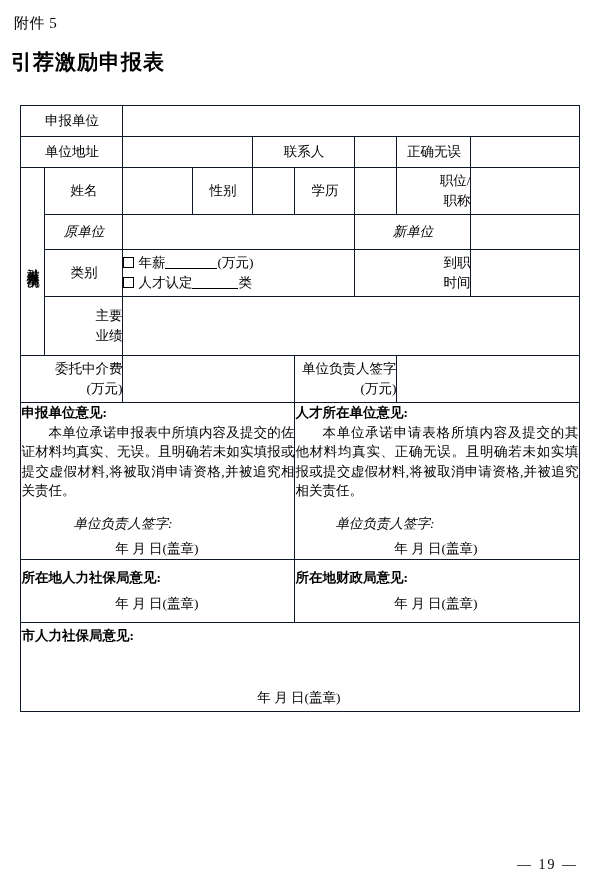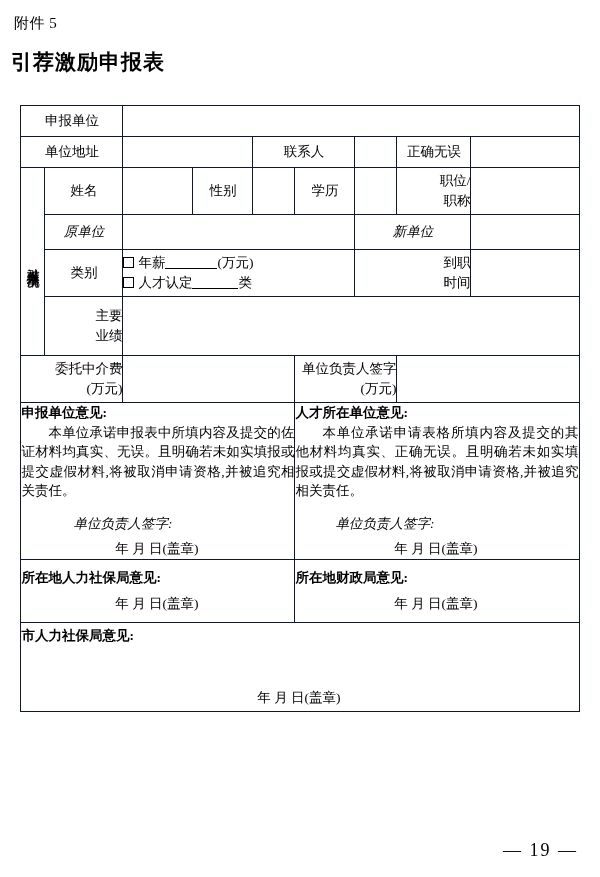--- a/index.html
+++ b/index.html
@@ -129,22 +129,22 @@
     text-align: center;
     padding-right: 2px;
   }
   .opinion.small .sign { padding-left: 40px; }
   .opinion-tall { height: 108px; }
   .opinion-mid { height: 62px; }
   .opinion-last { height: 88px; }
   .page-num {
     position: absolute;
     right: 22px;
-    bottom: 16px;
-    font-size: 18px;
+    bottom: 4px;
+    font-size: 14px;
     letter-spacing: 2px;
   }
 </style>
 </head>
 <body>
 
 <div class="page">
 
   <div class="attachment-label">附件 5</div>
 

